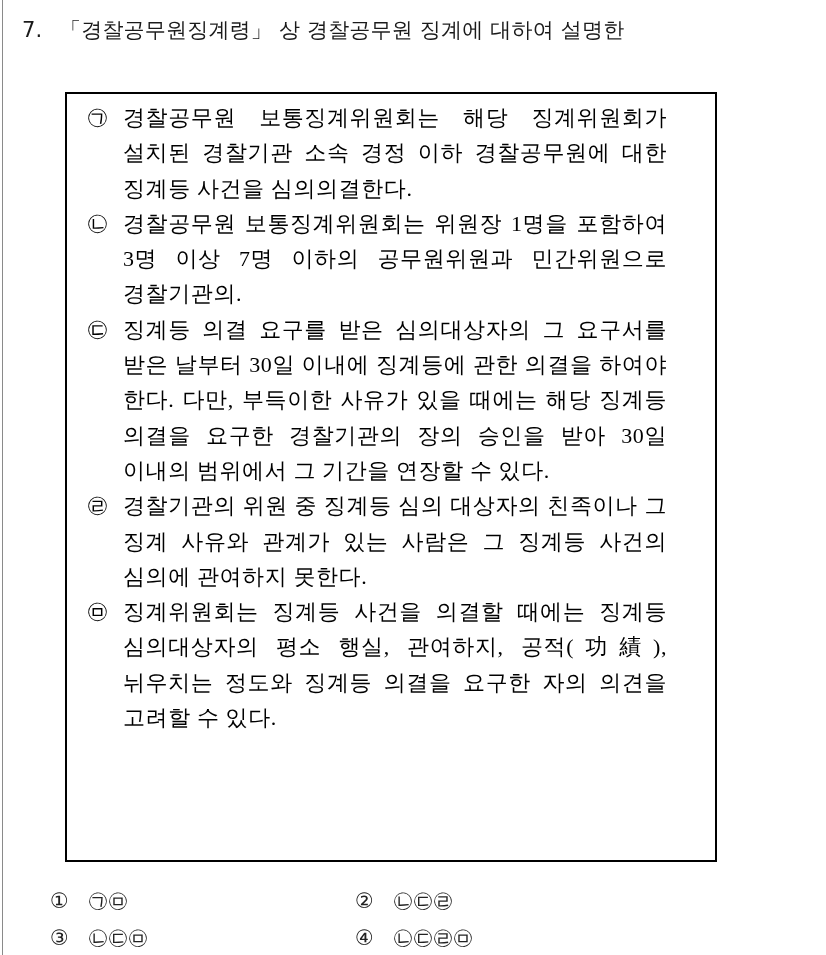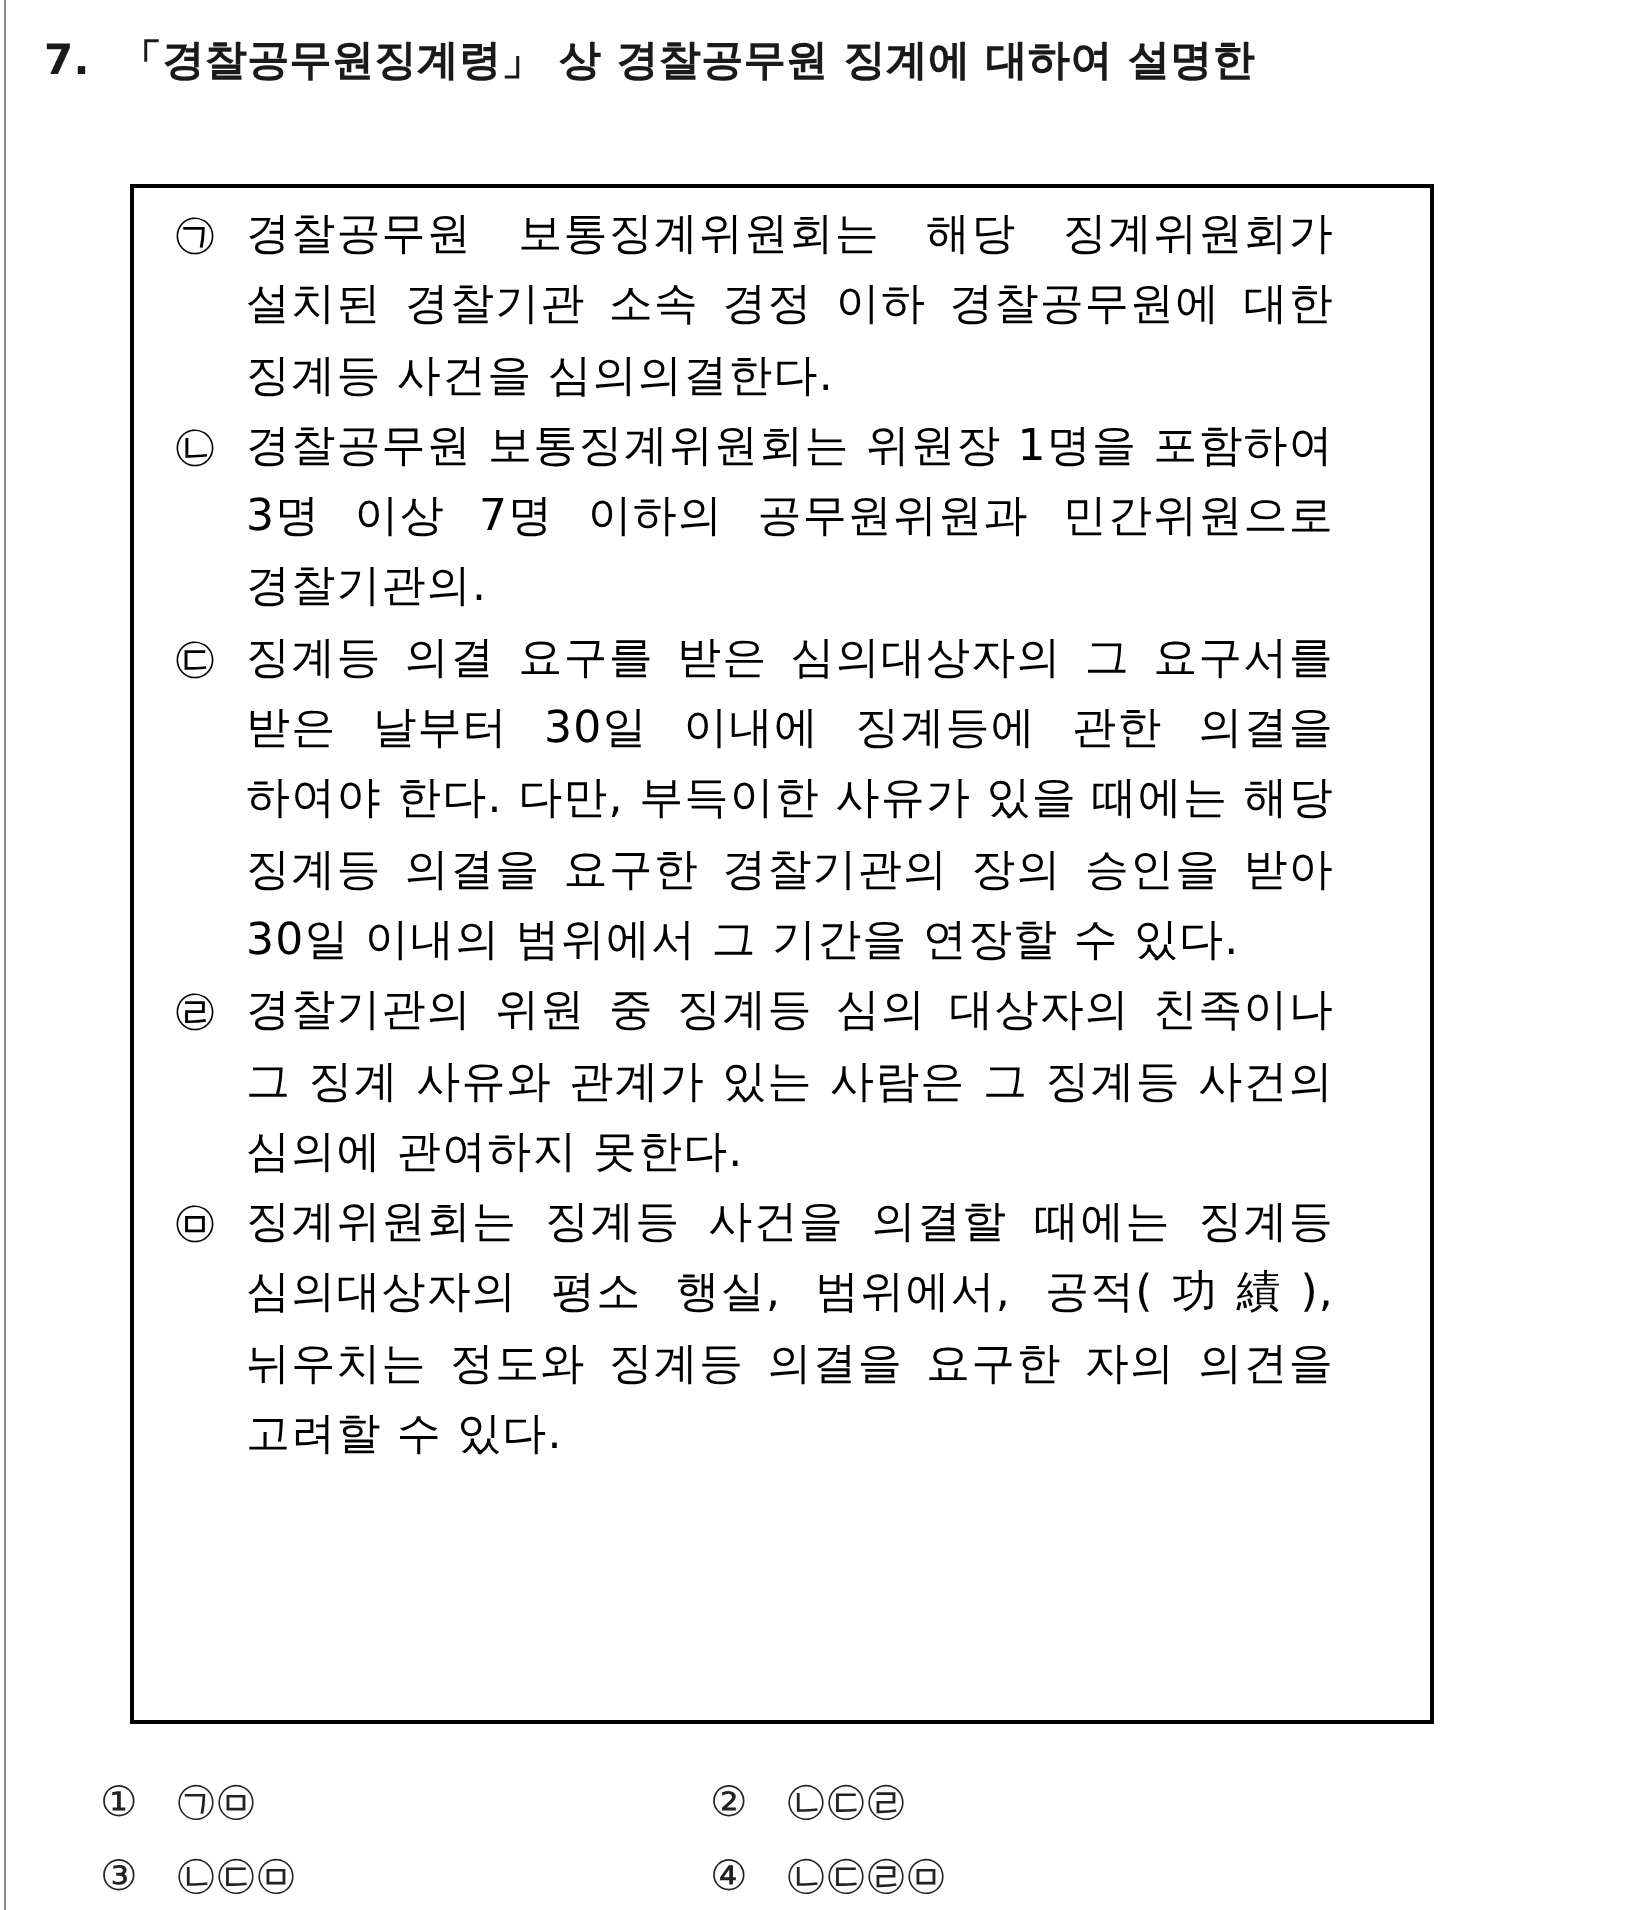--- a/index.html
+++ b/index.html
@@ -25,21 +25,20 @@
   }
   .stem {
     position: absolute;
     left: 22px;
     top: 14px;
     width: 780px;
     font-size: 21px;
     line-height: 32px;
     color: #1a1a1a;
     letter-spacing: 0.2px;
-    font-weight: bold;
   }
   .stem .num {
     display: inline-block;
     width: 38px;
   }
   .stem .line2 {
     padding-left: 38px;
   }
   .box {
     position: absolute;
@@ -67,20 +66,21 @@
     flex: 0 0 36px;
     width: 36px;
     font-size: 21px;
   }
   .item .text {
     flex: 1 1 auto;
     text-align: justify;
     text-align-last: left;
     word-break: keep-all;
     letter-spacing: 0.6px;
+    font-family: Liberation Serif, serif;
   }
   .choices {
     position: absolute;
     left: 50px;
     top: 882px;
     width: 700px;
   }
   .choice-row {
     display: flex;
     height: 37px;
@@ -124,21 +124,21 @@
     <div class="item">
       <span class="mark">㉢</span>
       <span class="text">징계등 의결 요구를 받은 심의대상자의 그 요구서를 받은 날부터 30일 이내에 징계등에 관한 의결을 하여야 한다. 다만, 부득이한 사유가 있을 때에는 해당 징계등 의결을 요구한 경찰기관의 장의 승인을 받아 30일 이내의 범위에서 그 기간을 연장할 수 있다.</span>
     </div>
     <div class="item">
       <span class="mark">㉣</span>
       <span class="text">경찰기관의 위원 중 징계등 심의 대상자의 친족이나 그 징계 사유와 관계가 있는 사람은 그 징계등 사건의 심의에 관여하지 못한다.</span>
     </div>
     <div class="item">
       <span class="mark">㉤</span>
-      <span class="text">징계위원회는 징계등 사건을 의결할 때에는 징계등 심의대상자의 평소 행실, 범위에서, 공적(功績), 뉘우치는 정도와 징계등 의결을 요구한 자의 의견을 고려할 수 있다.</span>
+      <span class="text">징계위원회는 징계등 사건을 의결할 때에는 징계등 심의대상자의 평소 행실, 관여하지, 공적(功績), 뉘우치는 정도와 징계등 의결을 요구한 자의 의견을 고려할 수 있다.</span>
     </div>
   </div>
 </div>
 
 <div class="choices">
   <div class="choice-row">
     <div class="choice">
       <span class="cnum">①</span>
       <span class="cval">㉠㉤</span>
     </div>

